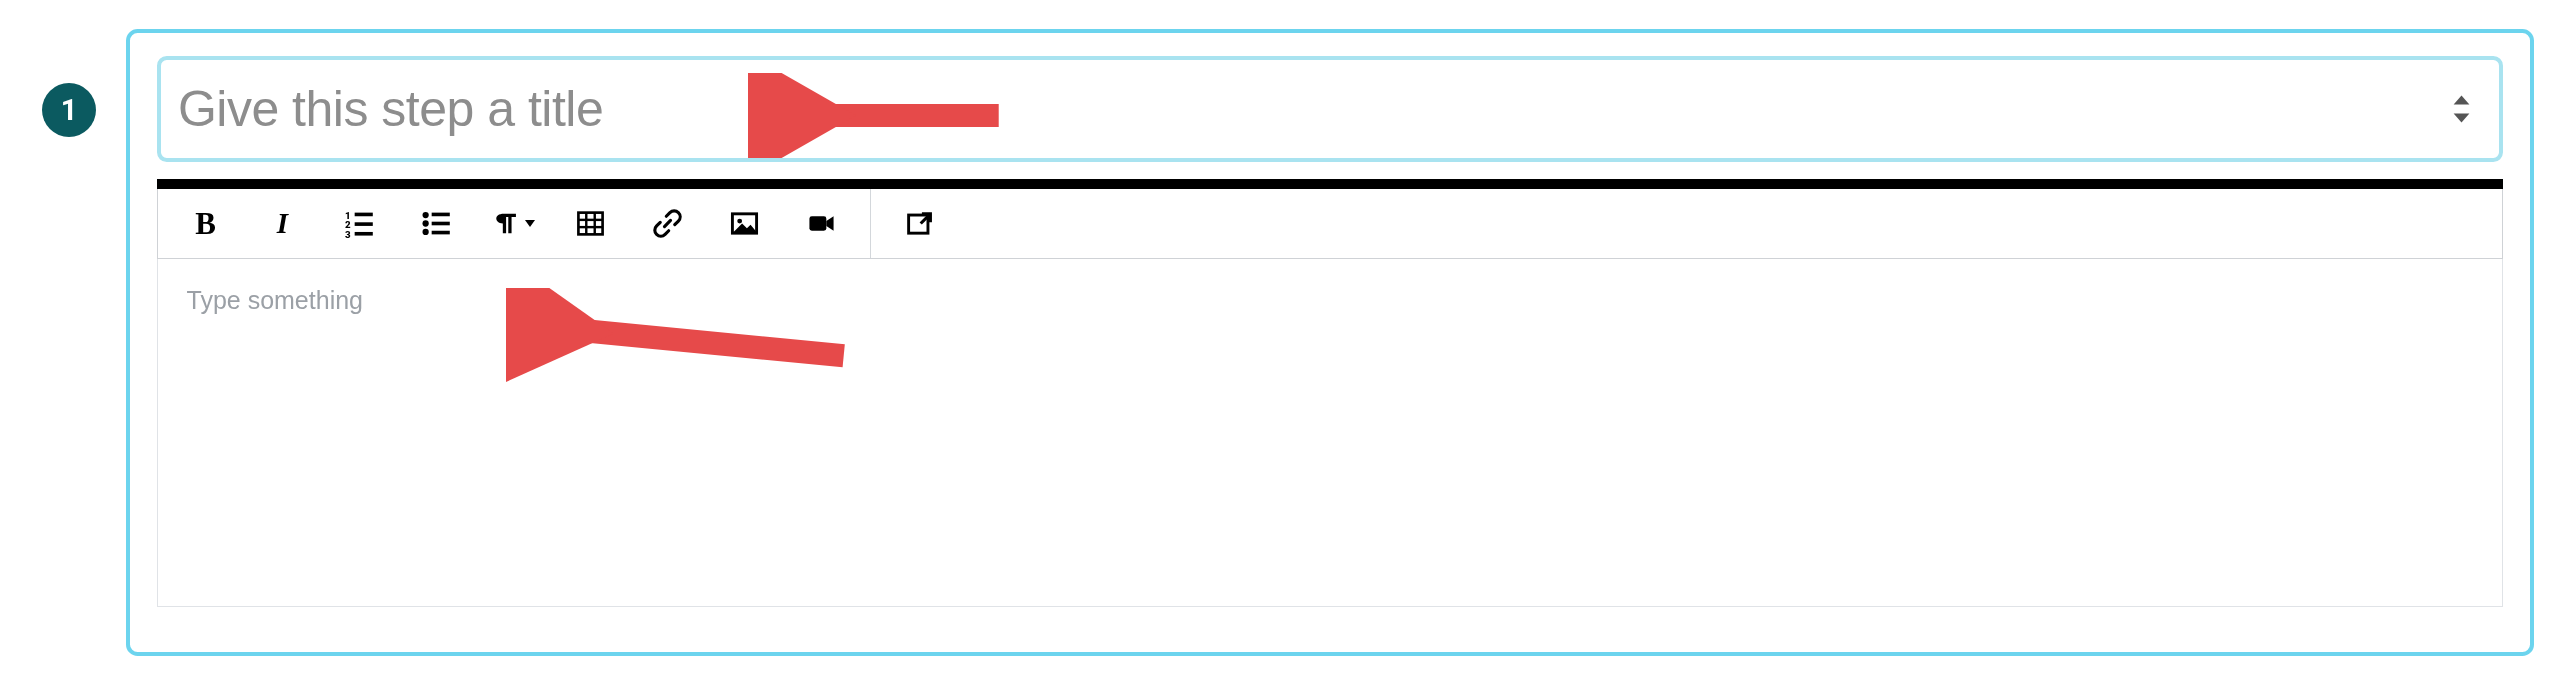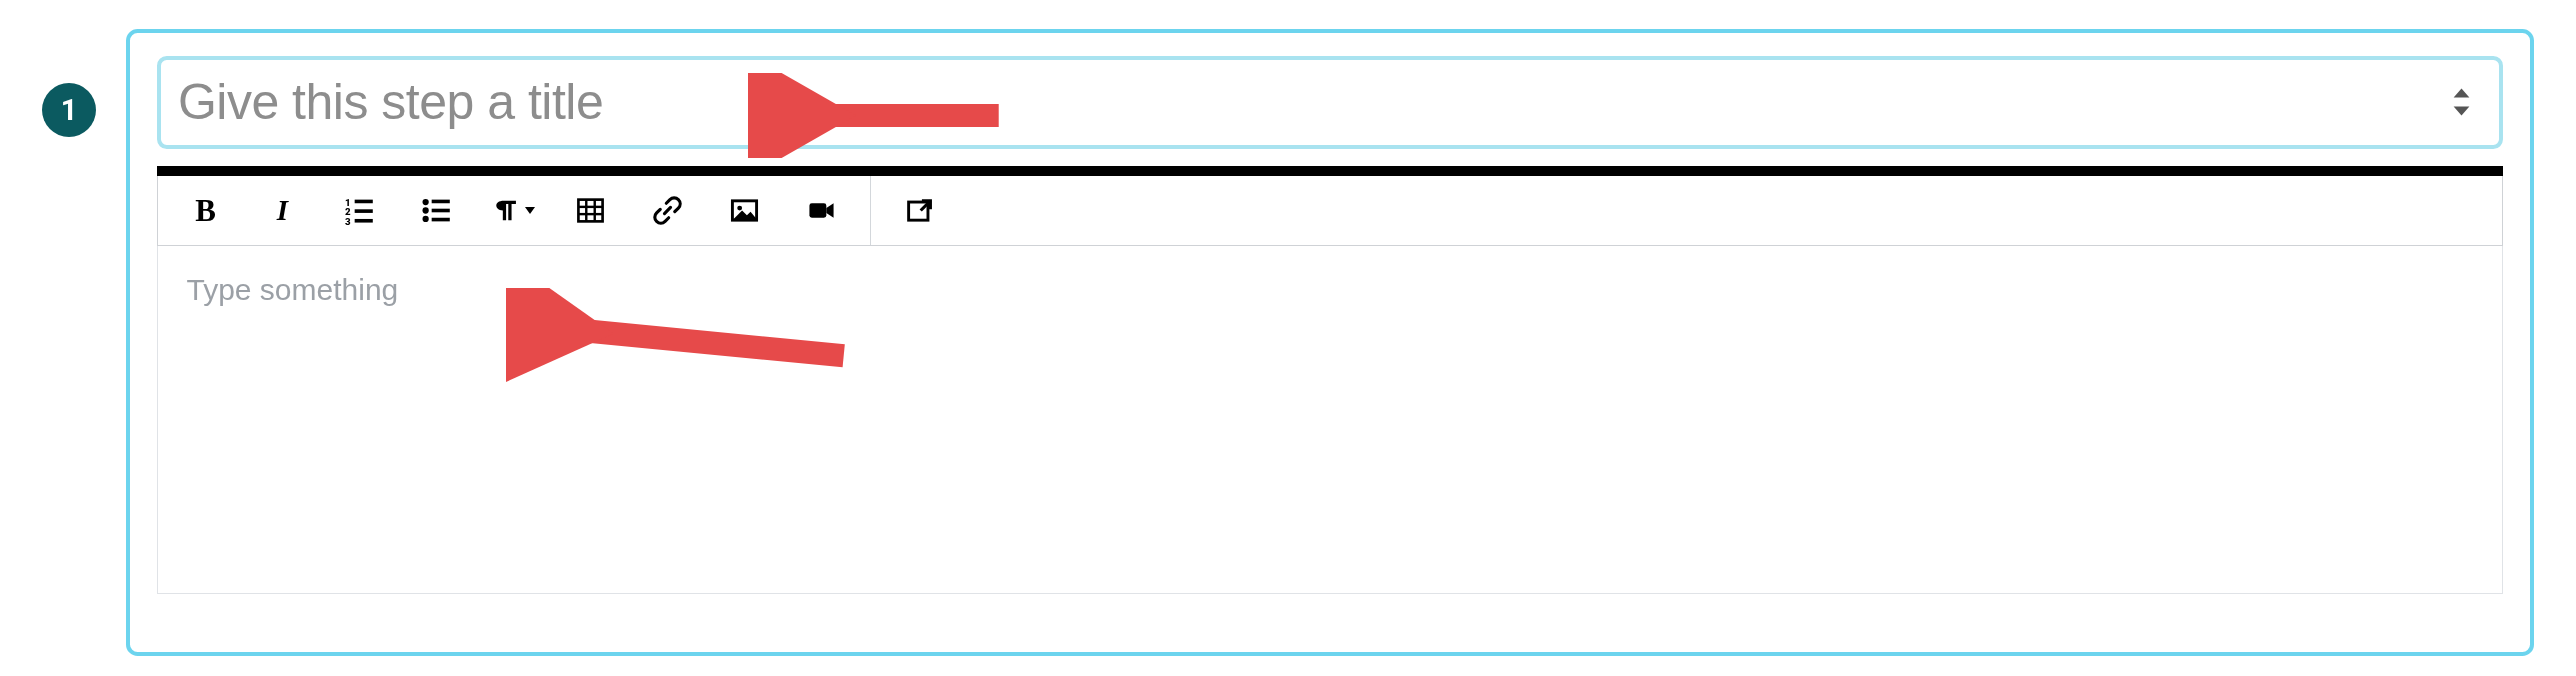--- a/index.html
+++ b/index.html
@@ -43,21 +43,21 @@
     bottom: 0;
     border: 4.8px solid #6cd4ee;
     border-radius: 11.6px;
     background: #ffffff;
   }
 
   
   .title-row {
     position: relative;
     margin: 23px 27px 0 27px;
-    height: 93px;
+    height: 106px;
     border: 4.8px solid #a9e3f0;
     border-radius: 9.7px;
     display: flex;
     align-items: center;
     padding: 0 68px 0 17.4px;
   }
   .title-input {
     flex: 1;
     border: none;
     outline: none;
@@ -134,21 +134,21 @@
   
   .editor-area {
     margin: 0 27px 17.4px 27px;
     border: 1.9px solid #e0e3e7;
     border-top: none;
     height: 348px;
     padding: 27px 29px;
   }
   .editor-placeholder {
     color: #9ba0a6;
-    font-size: 30px;
+    font-size: 25px;
     font-family: "Helvetica Neue", Arial, sans-serif;
   }
 
   
   .arrow {
     position: absolute;
     pointer-events: none;
   }
   .arrow svg { display: block; }
 </style>

